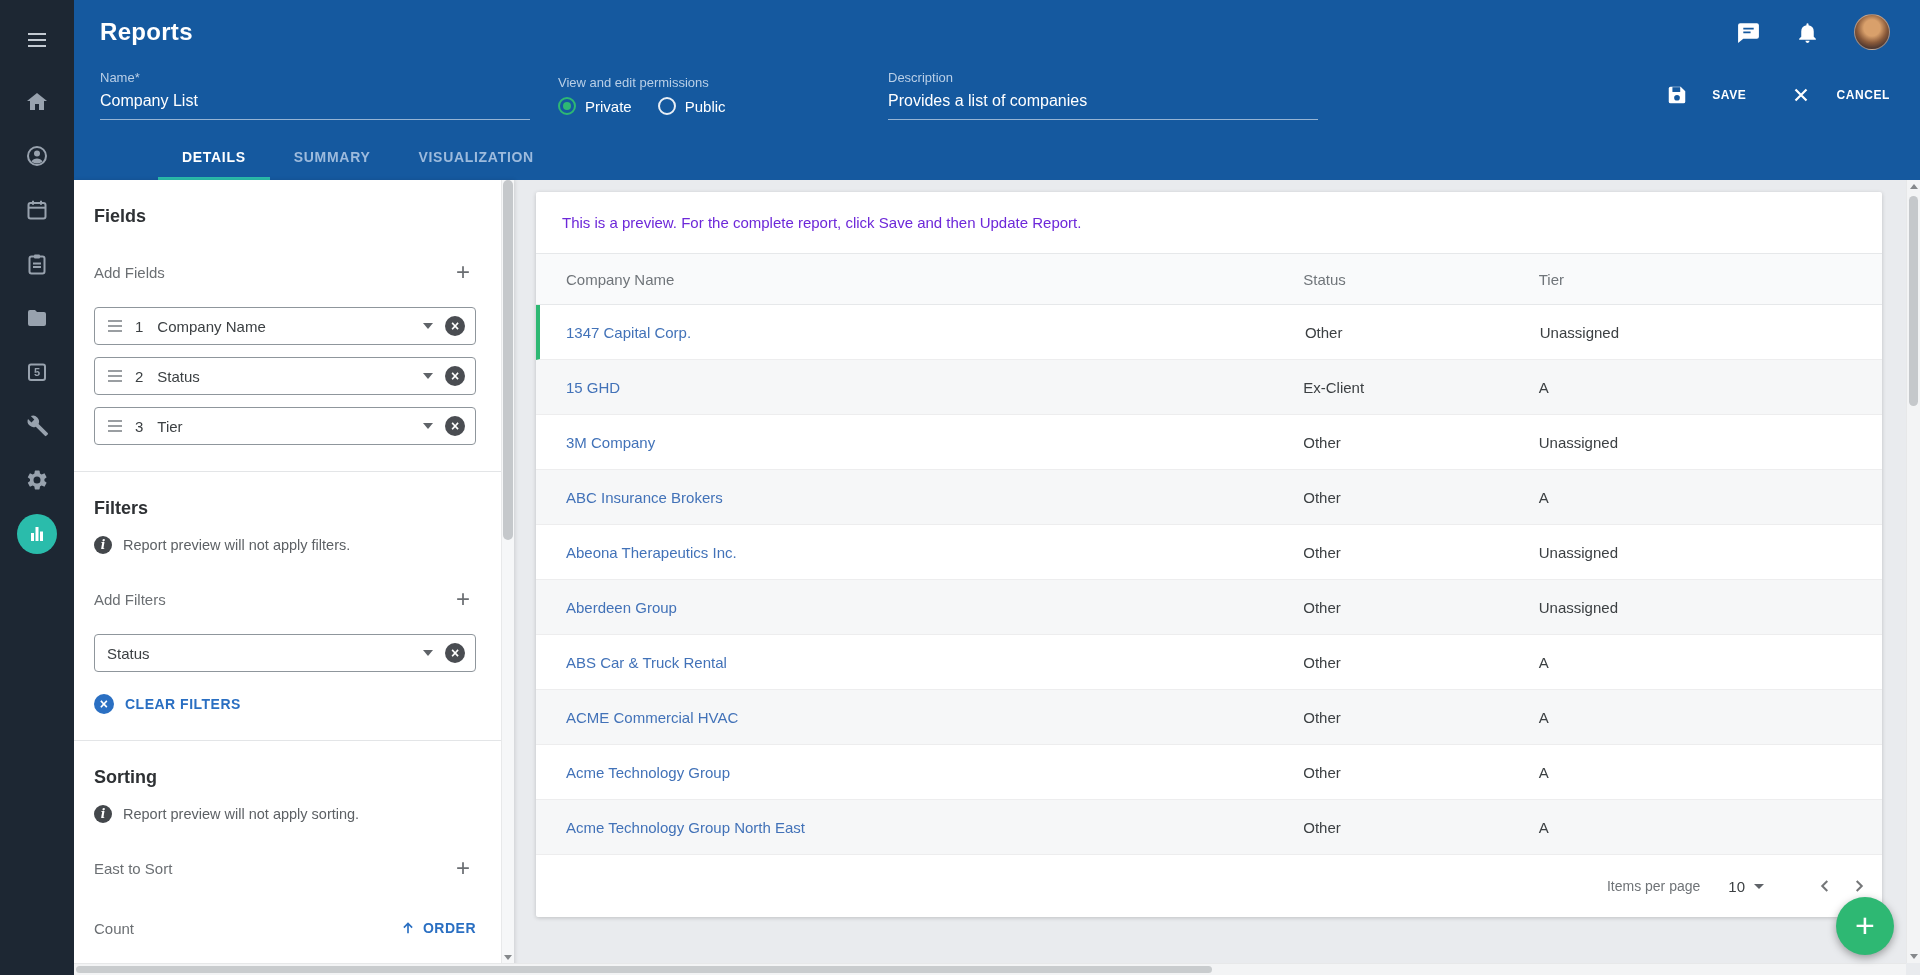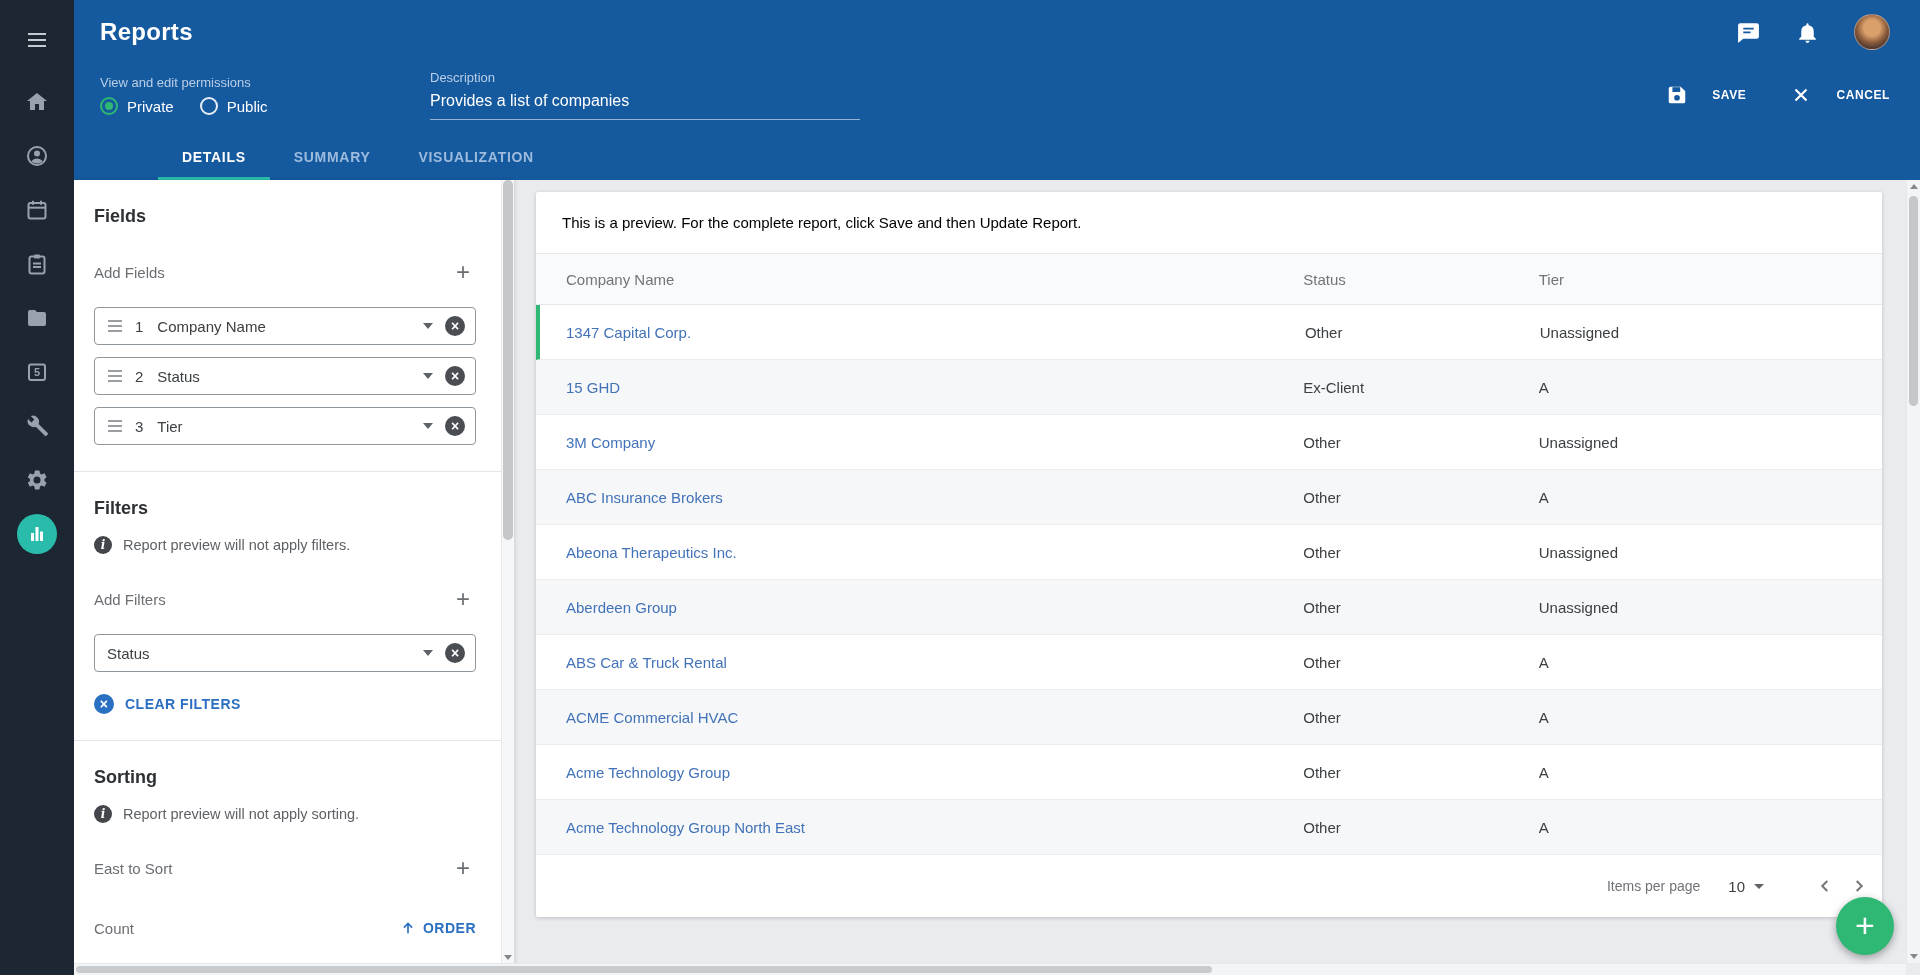--- a/index.html
+++ b/index.html
@@ -83,21 +83,21 @@
   
   .p-scroll{position:absolute;top:0;right:0;bottom:12px;width:13px;background:#f6f7f8;border-left:1px solid #e8e9ea;}
   .p-thumb{position:absolute;top:0;left:1px;right:1px;height:46%;background:#c5c8cb;border-radius:6px;cursor:pointer;}
   .p-down{position:absolute;bottom:3px;left:0;right:0;display:flex;justify-content:center;cursor:pointer;}
   .tri-down{width:0;height:0;border-left:4px solid transparent;border-right:4px solid transparent;border-top:5px solid #85888b;}
   .tri-up{width:0;height:0;border-left:4px solid transparent;border-right:4px solid transparent;border-bottom:5px solid #85888b;}
 
   
   .preview-wrap{flex:1;min-width:0;padding:12px 38px 0 22px;}
   .card{background:#fff;box-shadow:0 1px 4px rgba(0,0,0,.18);border-radius:2px;display:flex;flex-direction:column;}
-  .preview-note{padding:22px 26px;font-size:15px;color:#000000;}
+  .preview-note{padding:22px 26px;font-size:15px;color:#6d28d9;}
   .thead{display:flex;align-items:center;height:52px;background:#f9fafb;border-top:1px solid #e6e8ea;border-bottom:1px solid #e6e8ea;color:#70757a;font-size:15px;}
   .c-company{width:57%;padding-left:30px;}
   .c-status{width:17.5%;}
   .c-tier{width:25.5%;}
   .trow{display:flex;align-items:center;height:55px;border-bottom:1px solid #ededee;font-size:15px;color:#3c4043;}
   .trow:nth-child(even){background:#f6f7f8;}
   .trow.selected{border-left:4px solid var(--green);}
   .trow.selected .c-company{padding-left:26px;}
   .trow a{color:var(--link);text-decoration:none;cursor:pointer;}
   .tfoot{display:flex;align-items:center;justify-content:flex-end;height:62px;padding-right:6px;color:#6f7377;}
@@ -200,20 +200,24 @@
           <span class="tb-icon">
             <svg viewBox="0 0 24 24">
                 <path d="M12 22a2 2 0 0 0 2-2h-4a2 2 0 0 0 2 2zm6-6v-5a6 6 0 0 0-5-5.9V4a1 1 0 1 0-2 0v1.1A6 6 0 0 0 6 11v5l-2 2v1h16v-1l-2-2z" fill="#ffffff"></path>
               </svg>
           </span>
           <span class="avatar"></span>
         </div>
       </div>
 
       <div class="formrow">
+        <div class="fgroup">
+          <div class="flabel">Name*</div>
+          <div class="fvalue">Company List</div>
+        </div>
         <div class="fgroup perm-group">
           <div class="flabel">View and edit permissions</div>
           <div class="radio-row">
             <div class="radio sel">
               <span class="rc"></span>
               <span>Private</span>
             </div>
             <div class="radio">
               <span class="rc"></span>
               <span>Public</span>

